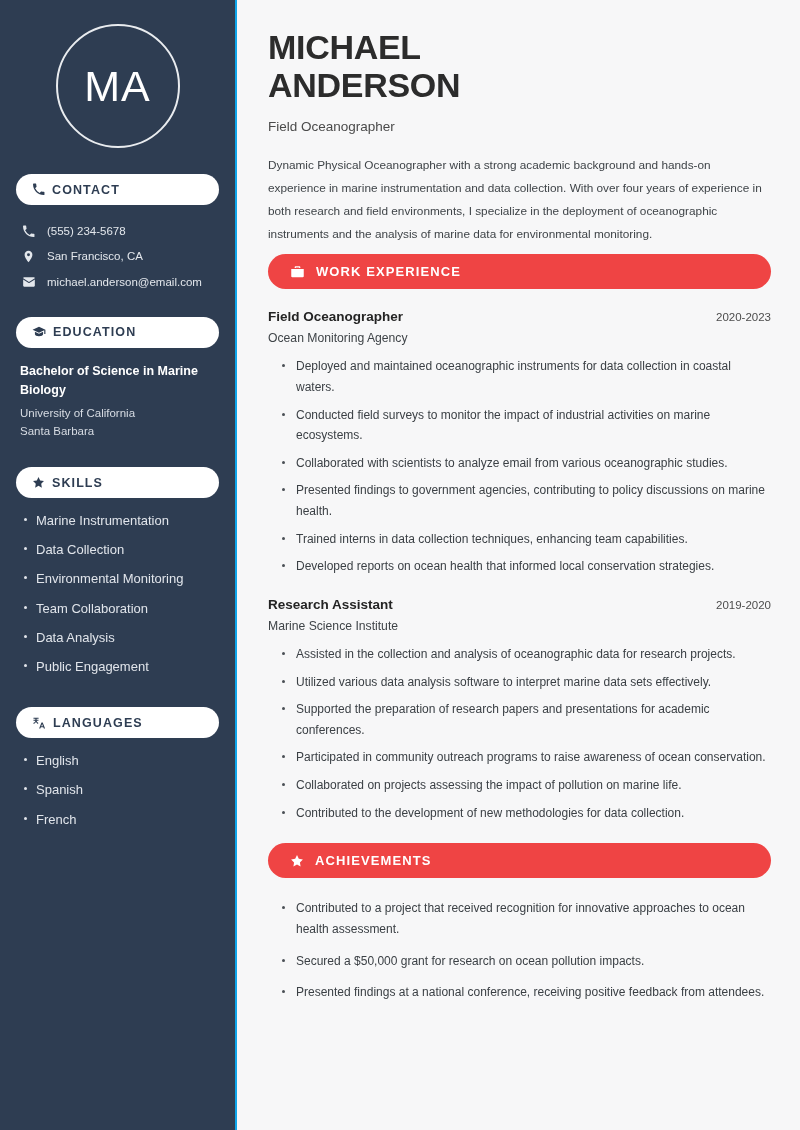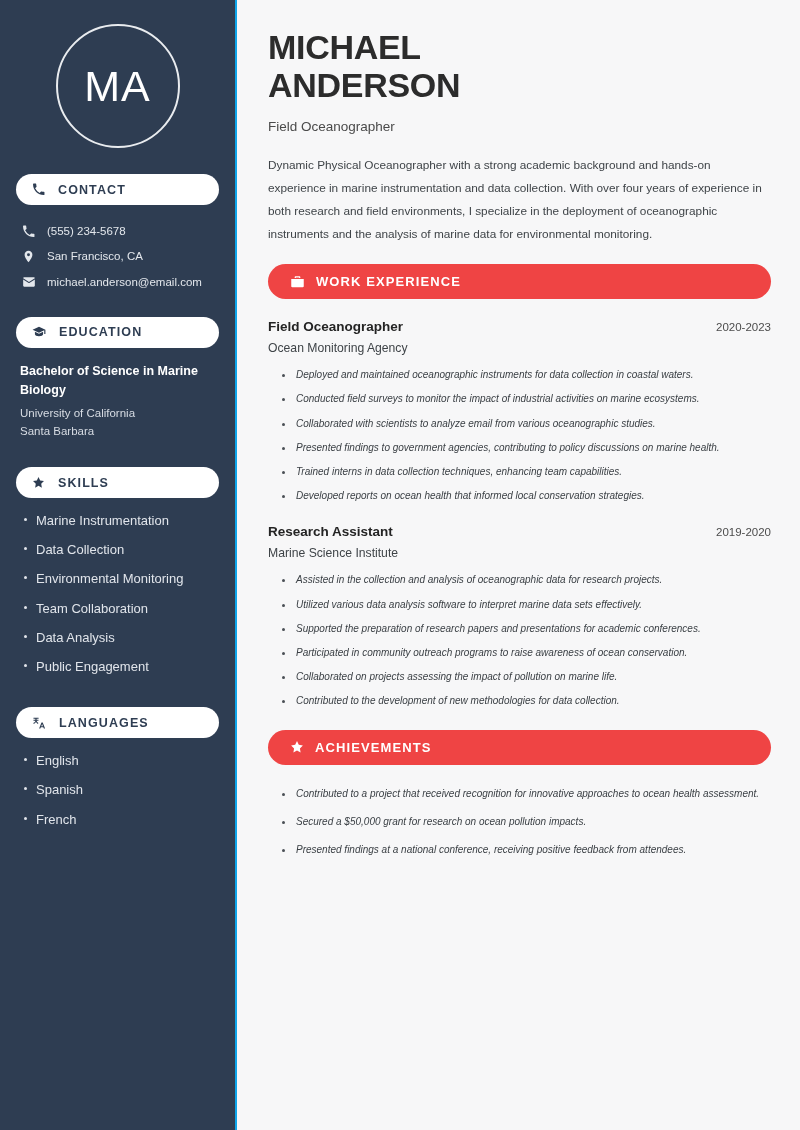--- a/index.html
+++ b/index.html
@@ -50,21 +50,21 @@
     color: #ffffff;
   }
 
   .pill {
     background: #ffffff;
     color: #2e3d52;
     border-radius: 999px;
     height: 31px;
     display: flex;
     align-items: center;
-    gap: 13px;
+    gap: 7px;
     padding: 0 16px;
     font-size: 12.5px;
     font-weight: bold;
     letter-spacing: 1.1px;
     margin-bottom: 14px;
   }
   .pill .ico { display: flex; align-items: center; }
   .pill svg { display: block; }
 
   .contact-list { margin-bottom: 22px; }
@@ -138,21 +138,21 @@
     font-size: 13.5px;
     color: #4a4a4a;
     margin-top: 14px;
     margin-bottom: 20px;
   }
 
   .summary {
     font-size: 11.8px;
     color: #3f4448;
     line-height: 1.96;
-    margin-bottom: 18px;
+    margin-bottom: 8px;
     max-width: 500px;
   }
 
   .bar {
     background: #ef4444;
     color: #ffffff;
     border-radius: 999px;
     height: 35px;
     display: flex;
     align-items: center;
@@ -183,26 +183,25 @@
   .job-org {
     font-size: 12.2px;
     color: #3f4448;
     margin-top: 7px;
     margin-bottom: 11px;
   }
 
   ul.bullets { list-style: none; padding: 0 0 0 14px; }
   ul.bullets li {
     position: relative;
-    font-size: 10px;
+    font-size: 12px;
     color: #3b4045;
     padding-left: 14px;
     margin-bottom: 7px;
     line-height: 1.72;
-    font-style: italic;
   }
   ul.bullets li::before {
     content: "";
     position: absolute;
     left: 0;
     top: 8px;
     width: 3px;
     height: 3px;
     border-radius: 50%;
     background: #4a4f55;

